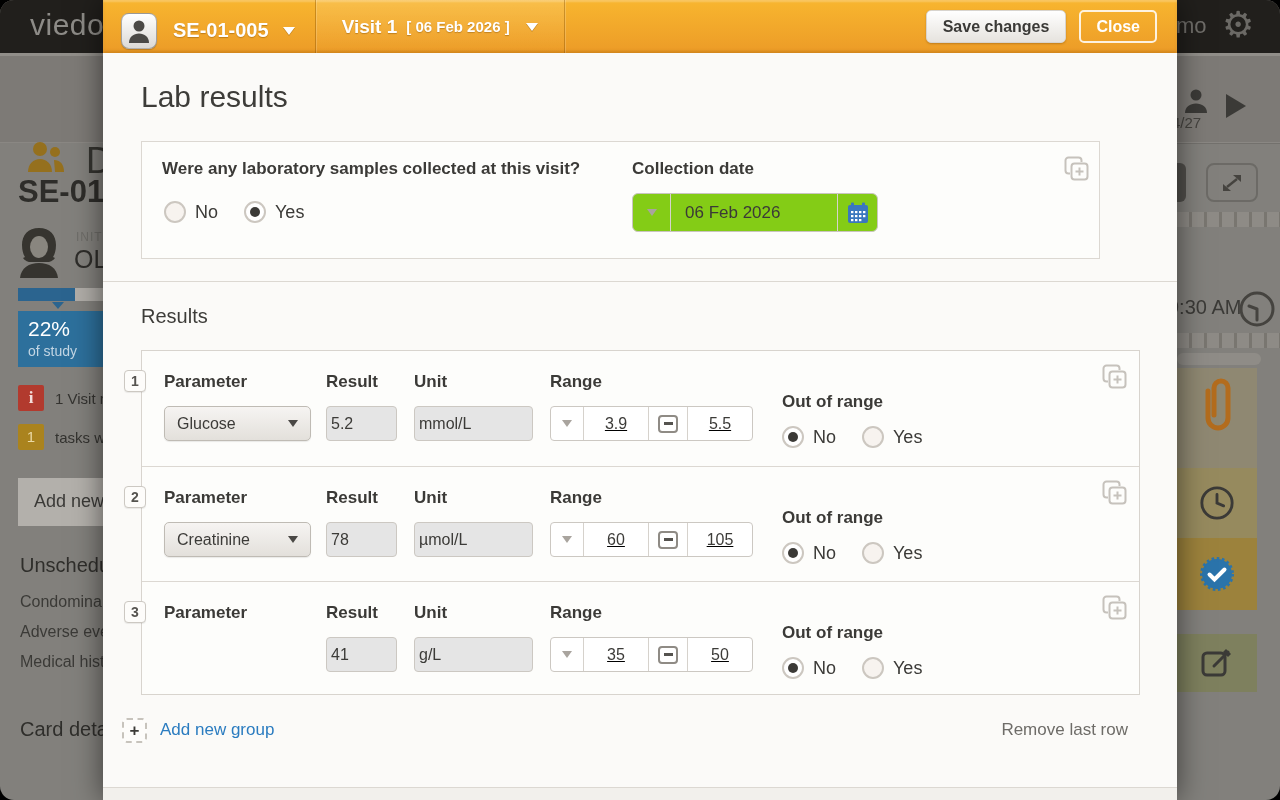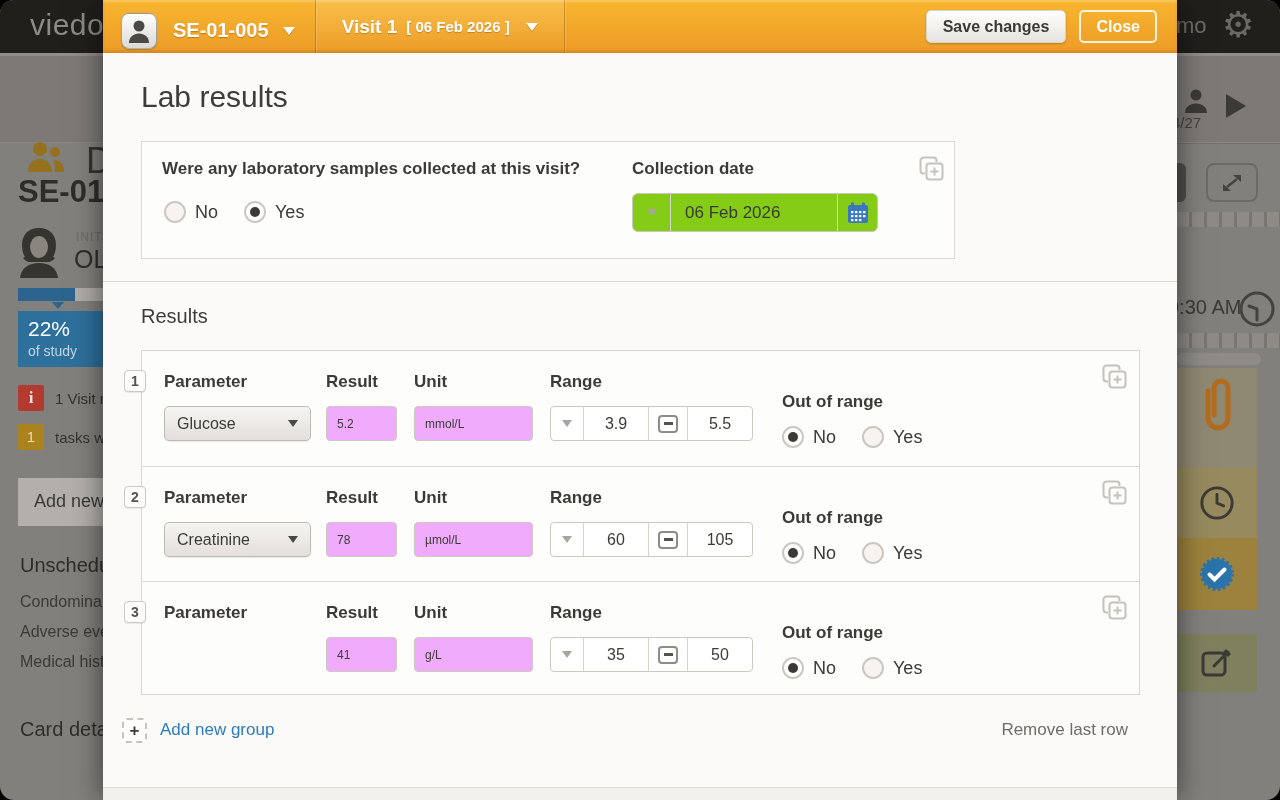--- a/index.html
+++ b/index.html
@@ -57,21 +57,21 @@
   .subj-avatar { width:36px; height:36px; border-radius:8px; background:linear-gradient(#fff,#dcd9d5); border:1px solid rgba(0,0,0,.3); display:flex; align-items:center; justify-content:center; margin-right:16px; box-shadow:0 1px 1px rgba(0,0,0,.2); }
   .subj-id { font-size:20px; color:#fff; font-weight:600; text-shadow:0 1px 1px rgba(120,70,0,.4); margin-right:14px; }
   .visit-name { font-size:19px; color:#fff; font-weight:600; text-shadow:0 1px 1px rgba(120,70,0,.4); margin-right:9px; }
   .visit-date { font-size:15px; color:#fff; font-weight:bold; text-shadow:0 1px 1px rgba(120,70,0,.4); margin-right:16px; }
   .caret-w { width:0; height:0; border-left:6px solid transparent; border-right:6px solid transparent; border-top:8px solid #fff; filter:drop-shadow(0 1px 0 rgba(120,70,0,.4)); }
   .bar-spacer { flex:1; }
   .btn-save { height:33px; padding:0 16px; margin-right:13px; border:1px solid #d8d4ce; border-radius:5px; background:linear-gradient(#ffffff,#e6e3de); font-family:inherit; font-size:16px; font-weight:bold; color:#3b3a37; box-shadow:0 1px 2px rgba(110,60,0,.35); cursor:pointer; }
   .btn-close { height:33px; padding:0 15px; margin-right:20px; border:2px solid rgba(255,255,255,.85); border-radius:5px; background:transparent; font-family:inherit; font-size:16px; font-weight:bold; color:#fff; cursor:pointer; }
 
   .m-title { position:absolute; left:38px; top:80px; font-size:30px; font-weight:400; color:#3d3c39; }
-  .q-box { position:absolute; left:38px; top:141px; width:814px; height:118px; border:1px solid #dcd8d2; background:#fdfdfb; }
+  .q-box { position:absolute; left:38px; top:141px; width:959px; height:118px; border:1px solid #dcd8d2; background:#fdfdfb; }
   .q-label { position:absolute; left:20px; top:17px; font-size:17px; font-weight:600; color:#3b3a37; }
   .q-radios { position:absolute; left:22px; top:59px; display:flex; align-items:center; }
   .radio { width:22px; height:22px; border-radius:50%; border:2px solid #ccc7c0; background:#f7f3ef; position:relative; flex:0 0 auto; }
   .radio.checked { background:#fff; }
   .radio.checked::after { content:""; position:absolute; left:4px; top:4px; width:10px; height:10px; border-radius:50%; background:#3b3a37; }
   .radio-lab { font-size:18px; color:#3b3a37; margin:0 26px 0 9px; }
   .cd-label { position:absolute; left:490px; top:17px; font-size:17px; font-weight:600; color:#3b3a37; }
   .cd-ctrl { position:absolute; left:490px; top:51px; height:39px; display:flex; border:1px solid #c9c5bf; border-radius:6px; background:#84cc16; overflow:hidden; }
   .cd-caret { width:38px; display:flex; align-items:center; justify-content:center; border-right:1px solid #d6d2cc; }
   .caret-g { width:0; height:0; border-left:5px solid transparent; border-right:5px solid transparent; border-top:7px solid #a9a49e; }
@@ -82,23 +82,23 @@
   .r-title { position:absolute; left:38px; top:305px; font-size:20px; color:#3d3c39; }
   .r-box { position:absolute; left:38px; top:350px; width:999px; height:345px; border:1px solid #d8d4ce; background:#fdfdfb; }
   .r-row { position:relative; height:115px; }
   .r-row + .r-row { border-top:1px solid #dcd8d2; }
   .num-badge { position:absolute; left:-18px; top:19px; width:22px; height:22px; background:#fdfcfa; border:1px solid #ccc8c2; border-radius:4px; font-size:14px; font-weight:bold; color:#55534f; text-align:center; line-height:20px; box-shadow:0 1px 1px rgba(0,0,0,.07); }
   .col { position:absolute; top:21px; }
   .col-param { left:22px; } .col-result { left:184px; } .col-unit { left:272px; } .col-range { left:408px; } .col-oor { left:640px;margin-top:20px; }
   .col-lab { font-size:17px; font-weight:600; color:#3b3a37; display:block; margin-bottom:14px; }
   .dd { width:147px; height:35px; border:1px solid #bfbbb4; border-radius:5px; background:linear-gradient(#f6f4f2,#e3e0db); display:flex; align-items:center; justify-content:space-between; padding:0 12px; font-size:16px; color:#3c3b38; box-shadow:0 1px 1px rgba(0,0,0,.08); cursor:pointer; }
   .caret-d { width:0; height:0; border-left:5px solid transparent; border-right:5px solid transparent; border-top:7px solid #4a4845; }
-  .txt { height:35px; border:1px solid #ccc8c2; border-radius:4px; background:#f0abfc; font-family:inherit; font-size:12px; color:#3c3b38; padding:0 10px; }
+  .txt { height:35px; border:1px solid #ccc8c2; border-radius:4px; background:#e5e5e5; font-family:inherit; font-size:16px; color:#3c3b38; padding:0 4px; }
   .txt.result { width:71px; } .txt.unit { width:119px; }
-  .range { display:flex; height:35px; border:1px solid #ccc8c2; border-radius:4px; background:#fff; overflow:hidden; }
+  .range { display:flex; height:35px; border:1px solid #ccc8c2; border-radius:4px; background:#fff; overflow:hidden;text-decoration:underline; }
   .rg-caret { width:33px; display:flex; align-items:center; justify-content:center; border-right:1px solid #d6d2cc; }
   .rg-in { width:64px; border:0; text-align:center; font-family:inherit; font-size:16px; color:#3c3b38; background:transparent; }
   .rg-minus { width:40px; border-left:1px solid #d6d2cc; border-right:1px solid #d6d2cc; display:flex; align-items:center; justify-content:center; }
   .minus-glyph { width:20px; height:18px; border:2px solid #8f8b85; border-radius:4px; display:flex; align-items:center; justify-content:center; }
   .minus-glyph i { display:block; width:9px; height:3px; background:#55534f; }
   .oor-radios { display:flex; align-items:center; margin-top:3px; }
   .m-footer { position:absolute; left:38px; top:717px; width:999px; height:30px; }
   .plus-badge { position:absolute; left:-19px; top:1px; width:25px; height:25px; border:2px dashed #c7c3bc; border-radius:5px; background:#fdfcfa; font-size:17px; font-weight:bold; color:#3b3a37; text-align:center; line-height:21px; cursor:pointer; }
   .add-group { position:absolute; left:19px; top:3px; font-size:17px; color:#2b7cc0; cursor:pointer; }
   .remove-row { position:absolute; right:12px; top:3px; font-size:17px; color:#6e6c68; cursor:pointer; }

